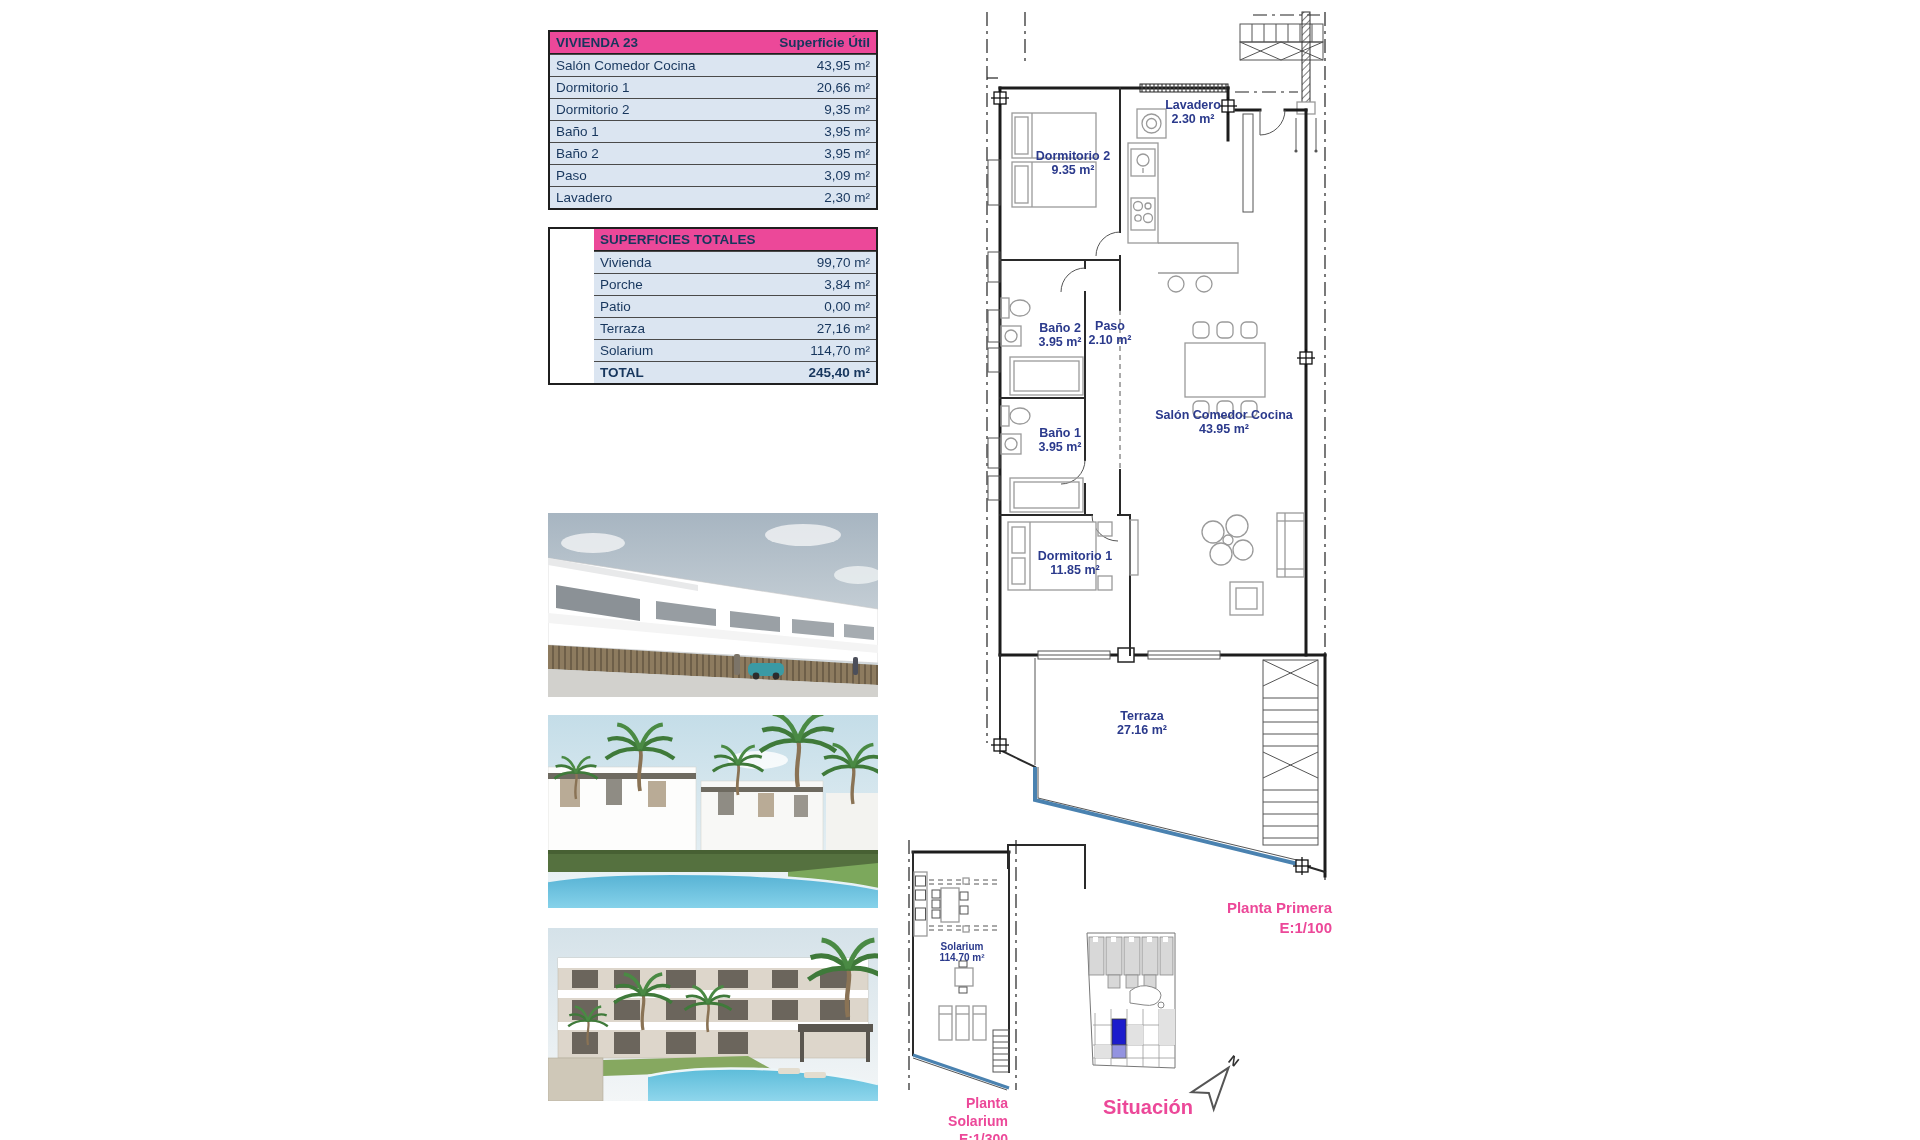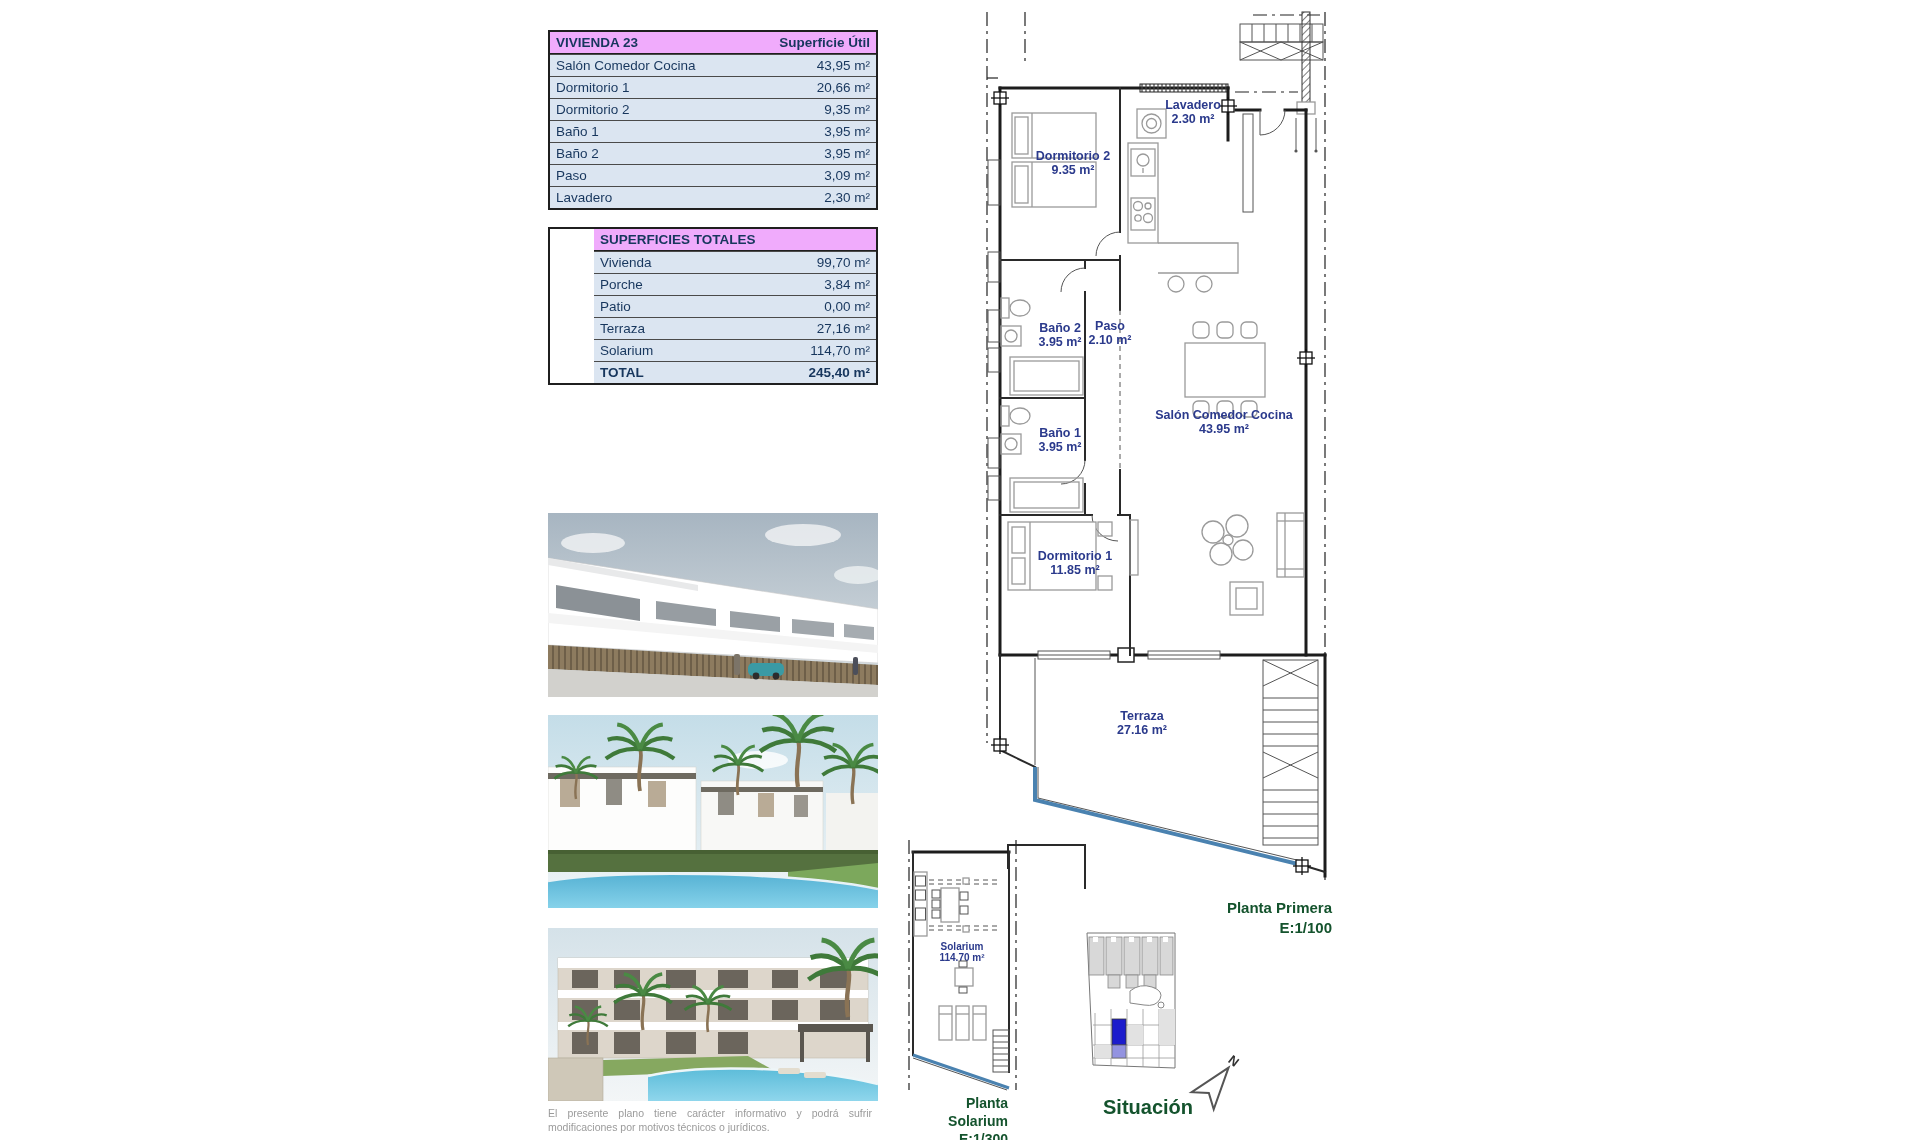--- a/index.html
+++ b/index.html
@@ -5,30 +5,30 @@
   html,body{margin:0;padding:0;background:#ffffff;}
   .canvas{position:relative;width:1920px;height:1140px;background:#fff;overflow:hidden;
           font-family:"Liberation Sans",sans-serif;}
 
   
   .spec-table{position:absolute;left:548px;width:330px;border:2px solid #1f1f1f;box-sizing:border-box;}
   .trow{display:flex;justify-content:space-between;align-items:center;height:22px;
         background:#dbe5f1;border-top:1px solid #4a4a4a;padding:0 6px;box-sizing:border-box;
         color:#17365d;font-size:13.5px;}
   .trow:first-child{border-top:none;}
-  .thead{background:#f0abfc;font-weight:bold;border-bottom:1px solid #1f1f1f;}
+  .thead{background:#ec4899;font-weight:bold;border-bottom:1px solid #1f1f1f;}
   .trow .val{text-align:right;}
   .trow.total{font-weight:bold;gap:16px;}
 
   
   .photo{position:absolute;left:548px;width:330px;overflow:hidden;}
   .photo svg{display:block;}
 
   
-  .caption{position:absolute;color:#14532d;font-weight:bold;font-size:15px;line-height:1.3;}
+  .caption{position:absolute;color:#ec4899;font-weight:bold;font-size:15px;line-height:1.3;}
   .caption .scale{display:block;text-align:right;}
   .caption.right{text-align:right;}
   .caption.center{text-align:center;}
   .disclaimer{position:absolute;left:548px;top:1106px;width:324px;color:#9b9b9b;
               font-size:10.5px;line-height:1.35;text-align:justify;}
 
   
   .wall{stroke:#1c1c1c;stroke-width:3;fill:none;stroke-linecap:square;}
   .wall2{stroke:#2a2a2a;stroke-width:2;fill:none;stroke-linecap:square;}
   .thin{stroke:#555;stroke-width:1;fill:none;}
@@ -246,21 +246,20 @@
           <rect x="230" y="140" width="22" height="6" rx="2"></rect>
           <rect x="256" y="144" width="22" height="6" rx="2"></rect>
         </g>
       <use href="#palm" transform="translate(95,70) scale(1.6)"></use>
       <use href="#palm" transform="translate(160,78) scale(1.3)"></use>
       <use href="#palm" transform="translate(300,45) scale(2.2)"></use>
       <use href="#palm" transform="translate(40,95) scale(1.1)"></use>
     </svg>
   </div>
 
-  <div class="disclaimer">El presente plano tiene carácter informativo y podrá sufrir modificaciones por motivos técnicos o jurídicos.</div>
 
   <svg style="position:absolute;left:980px;top:10px;" width="380" height="880" viewBox="0 0 380 880">
     <defs>
       <pattern id="hatch" width="5" height="5" patternUnits="userSpaceOnUse" patternTransform="rotate(45)">
         <line x1="0" y1="0" x2="0" y2="5" stroke="#555" stroke-width="1.5"></line>
       </pattern>
       <pattern id="grille" width="4" height="8" patternUnits="userSpaceOnUse">
         <line x1="2" y1="0" x2="2" y2="8" stroke="#444" stroke-width="1.2"></line>
       </pattern>
     </defs>

